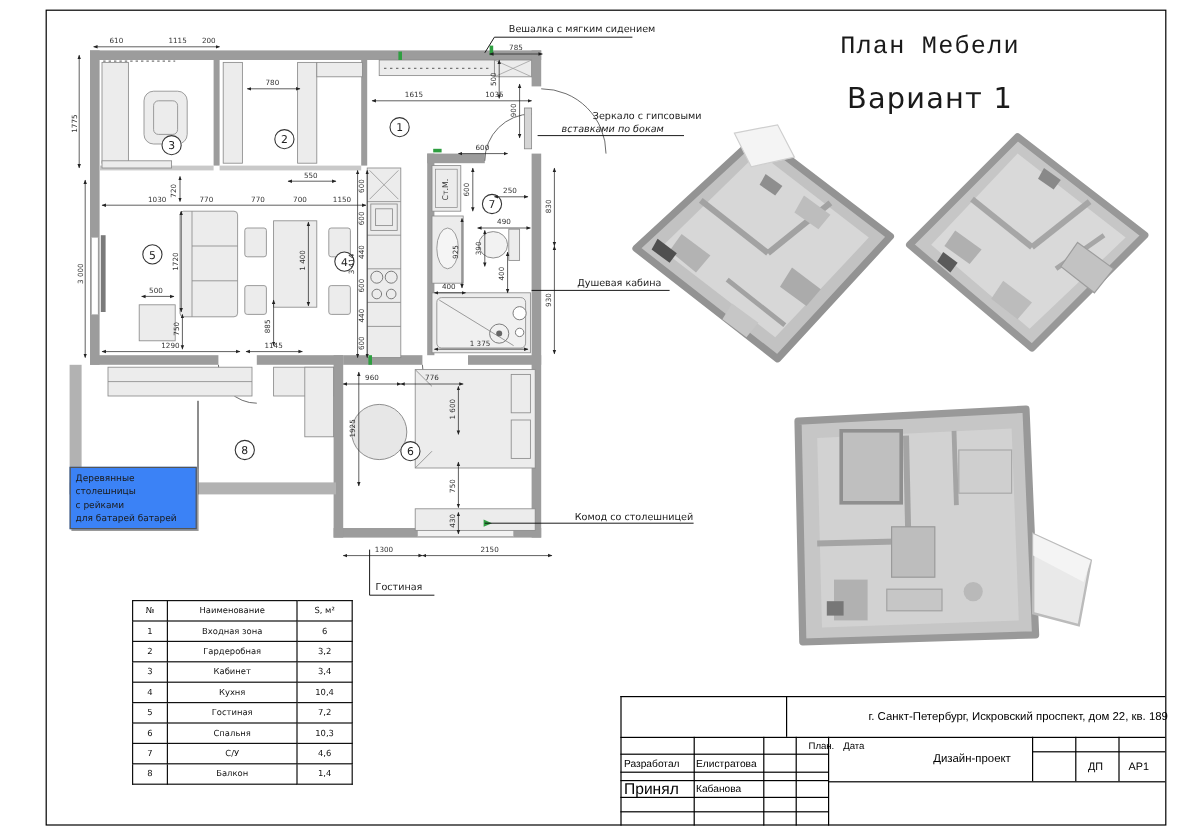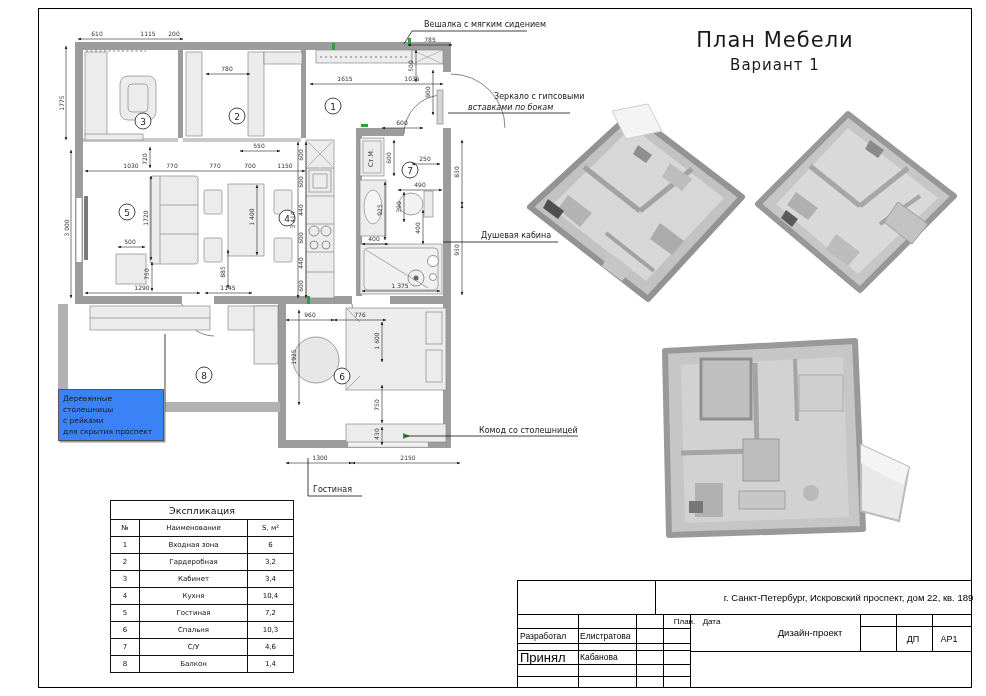--- a/index.html
+++ b/index.html
@@ -2,22 +2,22 @@
 <html><head>
 <meta charset="utf-8">
 <style>
   html,body{margin:0;padding:0;background:#fff;}
   .page{position:relative;width:986px;height:696px;background:#fff;overflow:hidden;
         font-family:"DejaVu Sans",sans-serif;color:#1a1a1a;}
   .frame{position:absolute;left:38px;top:8px;width:934px;height:680px;
          border:1.5px solid #000;box-sizing:border-box;}
   .svg-layer{position:absolute;left:0;top:0;width:986px;height:696px;}
   .sheet-title{position:absolute;left:640px;top:28px;width:270px;text-align:center;}
-  .sheet-title .l1{font-size:21px;letter-spacing:1px;}
-  .sheet-title .l2{font-size:15px;letter-spacing:1px;margin-top:4px;}
+  .sheet-title .l1{font-size:21px;letter-spacing:1px;font-family:Liberation Mono, monospace;}
+  .sheet-title .l2{font-size:24px;letter-spacing:1px;margin-top:17px;}
   .ann{position:absolute;font-size:8px;white-space:nowrap;color:#1a1a1a;}
   .callout-box{position:absolute;left:58px;top:389px;width:96px;background:#3b82f6;
                border:1px solid #555;box-shadow:1.5px 1.5px 0 #9a9a9a;padding:3px 4px;
                font-size:7.5px;line-height:11px;}
   
   .legend{position:absolute;left:110px;top:500px;border-collapse:collapse;
           font-size:7px;color:#111;}
   .legend td{border:1px solid #111;text-align:center;padding:0;height:16px;}
   .legend .lt{font-size:9.5px;height:18px;}
   .legend .hd{font-size:7px;}
@@ -351,28 +351,25 @@
 
   <div class="ann" style="left:424px;top:20px;">Вешалка с мягким сидением</div>
   <div class="ann" style="left:494px;top:92px;">Зеркало с гипсовыми</div>
   <div class="ann" style="left:468px;top:103px;font-style:italic;">вставками по бокам</div>
   <div class="ann" style="left:481px;top:231px;">Душевая кабина</div>
   <div class="ann" style="left:479px;top:426px;">Комод со столешницей</div>
   <div class="ann" style="left:313px;top:485px;">Гостиная</div>
   <div class="callout-box">
     <div>Деревянные столешницы</div>
     <div>с рейками</div>
-    <div>для скрытия проспект</div>
+    <div>для батарей батарей</div>
   </div>
 
   <table class="legend">
     <tbody>
-        <tr>
-          <td class="lt" colspan="3">Экспликация</td>
-        </tr>
     <tr>
       <td class="hd c-num">№</td>
       <td class="hd c-name">Наименование</td>
       <td class="hd c-area">S, м²</td>
     </tr>
     <tr>
       <td>1</td>
       <td>Входная зона</td>
       <td>6</td>
     </tr>

